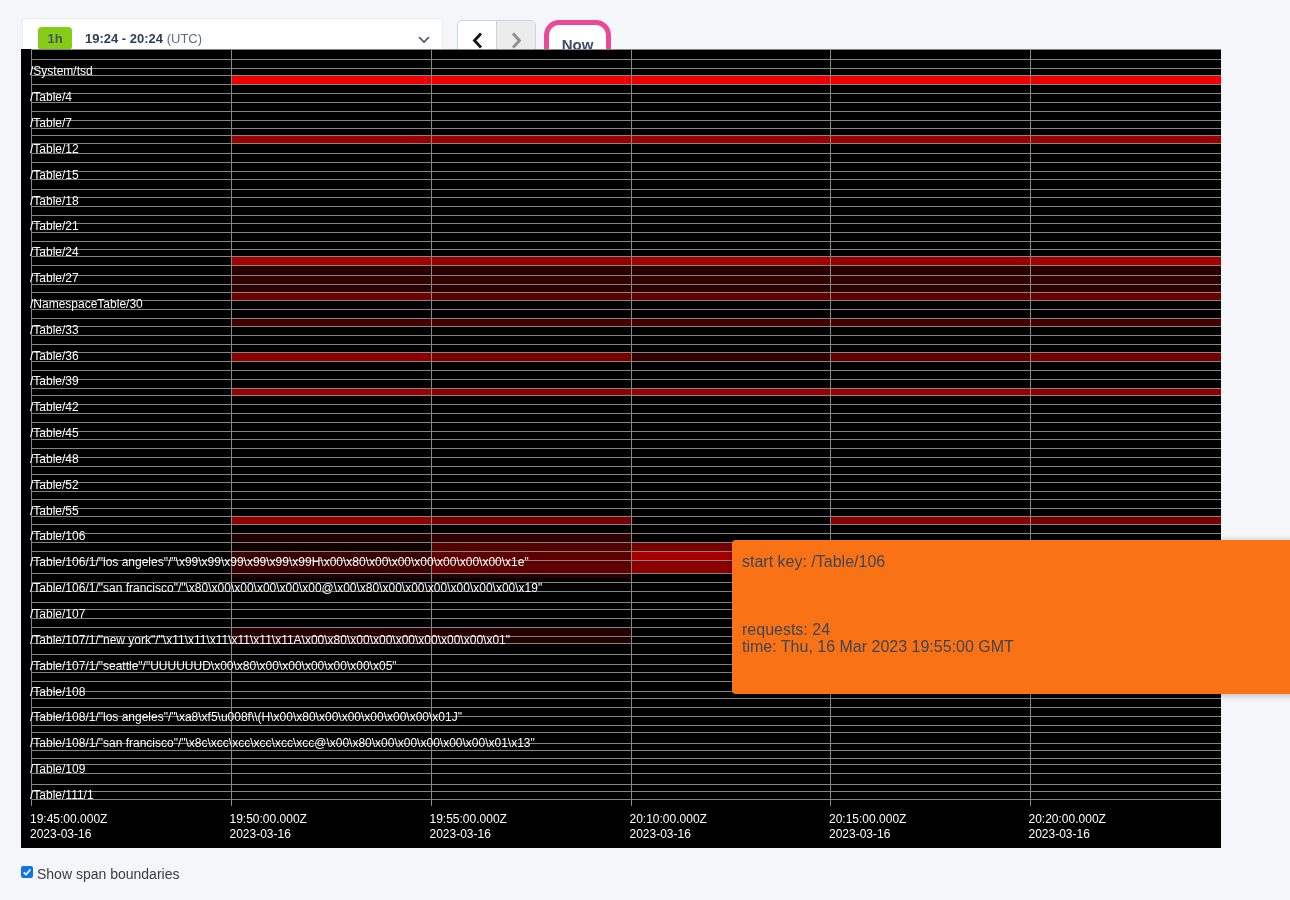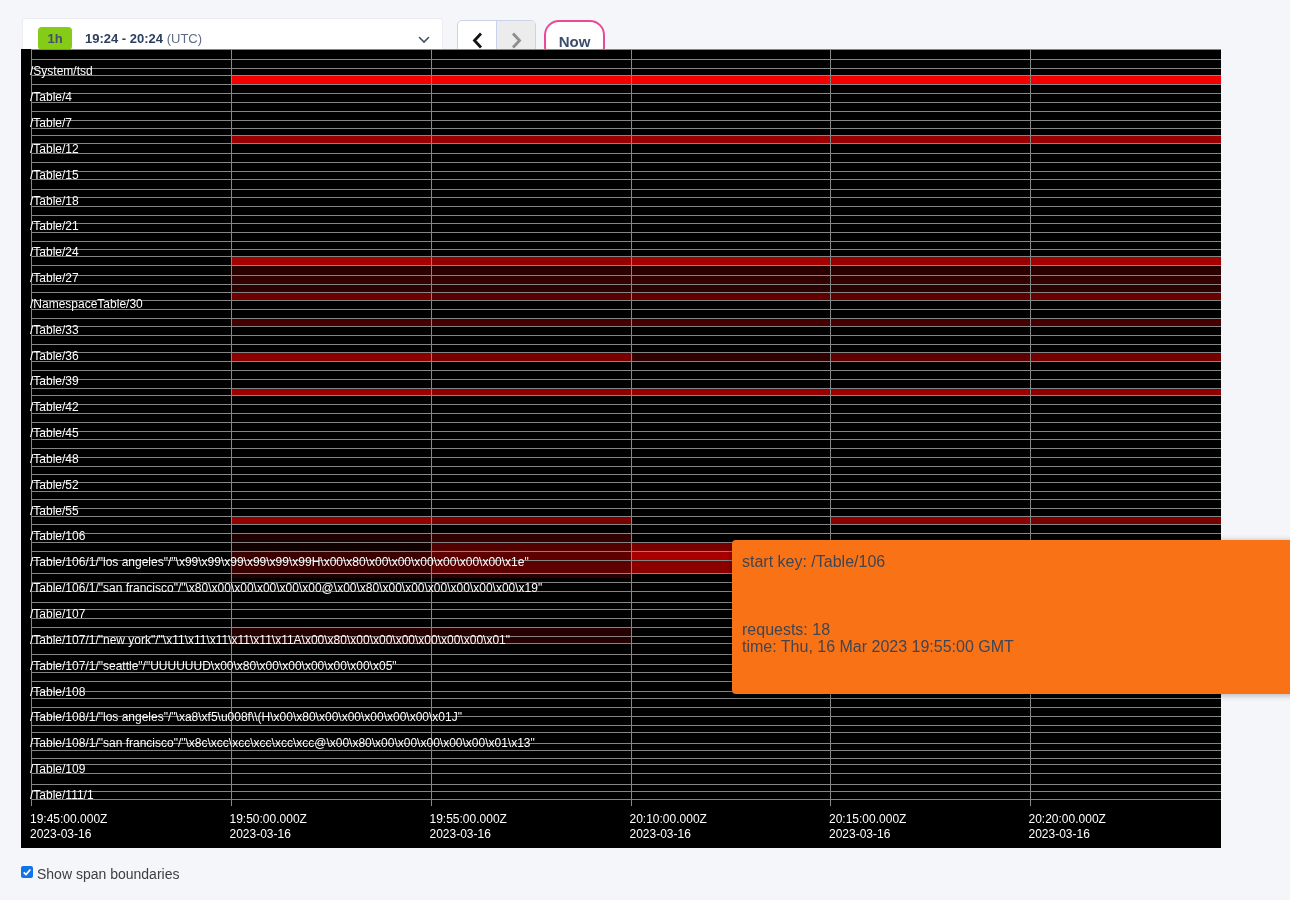--- a/index.html
+++ b/index.html
@@ -6,21 +6,21 @@
   html,body{margin:0;padding:0;}
   body{width:1290px;height:900px;background:#f4f6fa;font-family:"Liberation Sans",sans-serif;position:relative;overflow:hidden;}
   .dd{position:absolute;left:22px;top:18px;width:419px;height:38px;background:#fff;border:1px solid #ececf2;border-radius:3px;display:flex;align-items:center;}
   .pill{margin-left:15px;background:#84cc16;border-radius:4px;height:23px;width:34px;display:flex;align-items:center;justify-content:center;font-size:13px;font-weight:bold;color:#44506a;}
   .range{margin-left:13px;font-size:13px;font-weight:bold;color:#2c3e5d;letter-spacing:0px;}
   .utc{font-weight:normal;color:#5f6c87;}
   .ddcaret{position:absolute;right:12px;top:17px;}
   .nav{position:absolute;left:457px;top:20px;width:77px;height:38px;border:1px solid #c9d3ea;border-radius:5px;display:flex;background:#fff;overflow:hidden;}
   .nav .cell{flex:1;display:flex;align-items:center;justify-content:center;}
   .nav .cell.dis{background:#ececec;border-left:1px solid #c9d3ea;}
-  .now{position:absolute;left:544px;top:20px;width:57px;height:38px;background:#fff;border:2px solid #ec4899;border-radius:15px;display:flex;align-items:center;justify-content:center;font-size:15px;font-weight:bold;color:#3d4c6b;}
+  .now{position:absolute;left:544px;top:20px;width:57px;height:38px;background:#fff;border:5px solid #ec4899;border-radius:15px;display:flex;align-items:center;justify-content:center;font-size:15px;font-weight:bold;color:#3d4c6b;}
   .canvas{position:absolute;left:21px;top:49px;width:1200px;height:799px;will-change:transform;}
   .tooltip{position:absolute;left:709px;top:540px;width:571px;height:154px;background:#f97316;border-radius:4px;box-shadow:0 1px 6px rgba(0,0,0,0.3);font-size:16px;color:#3f4552;margin-left:23px;}
   .tooltip div{position:absolute;left:10px;white-space:nowrap;}
   .cbrow{position:absolute;left:21px;top:866px;height:16px;display:flex;align-items:flex-start;}
   .cblabel{font-size:14px;color:#3d3d3d;margin-left:4px;}
 </style>
 </head>
 <body>
   <div class="dd">
     <span class="pill">1h</span>
@@ -133,21 +133,21 @@
 <text x="608.5" y="789">2023-03-16</text>
 <text x="808" y="774">20:15:00.000Z</text>
 <text x="808" y="789">2023-03-16</text>
 <text x="1007.5" y="774">20:20:00.000Z</text>
 <text x="1007.5" y="789">2023-03-16</text>
 </g>
 </svg>
   </div>
   <div class="tooltip">
     <div style="top:13px;">start key: /Table/106</div>
-    <div style="top:81px;">requests: 18</div>
+    <div style="top:81px;">requests: 24</div>
     <div style="top:98px;">time: Thu, 16 Mar 2023 19:55:00 GMT</div>
   </div>
   <div class="cbrow">
     <svg width="12" height="12" viewBox="0 0 12 12">
       <rect x="0" y="0" width="12" height="12" rx="2" fill="#1273e6"></rect>
       <path d="M2.7 6.3 L5 8.5 L9.4 3.5" stroke="#fff" stroke-width="1.7" fill="none"></path>
     </svg>
     <span class="cblabel">Show span boundaries</span>
   </div>
 

